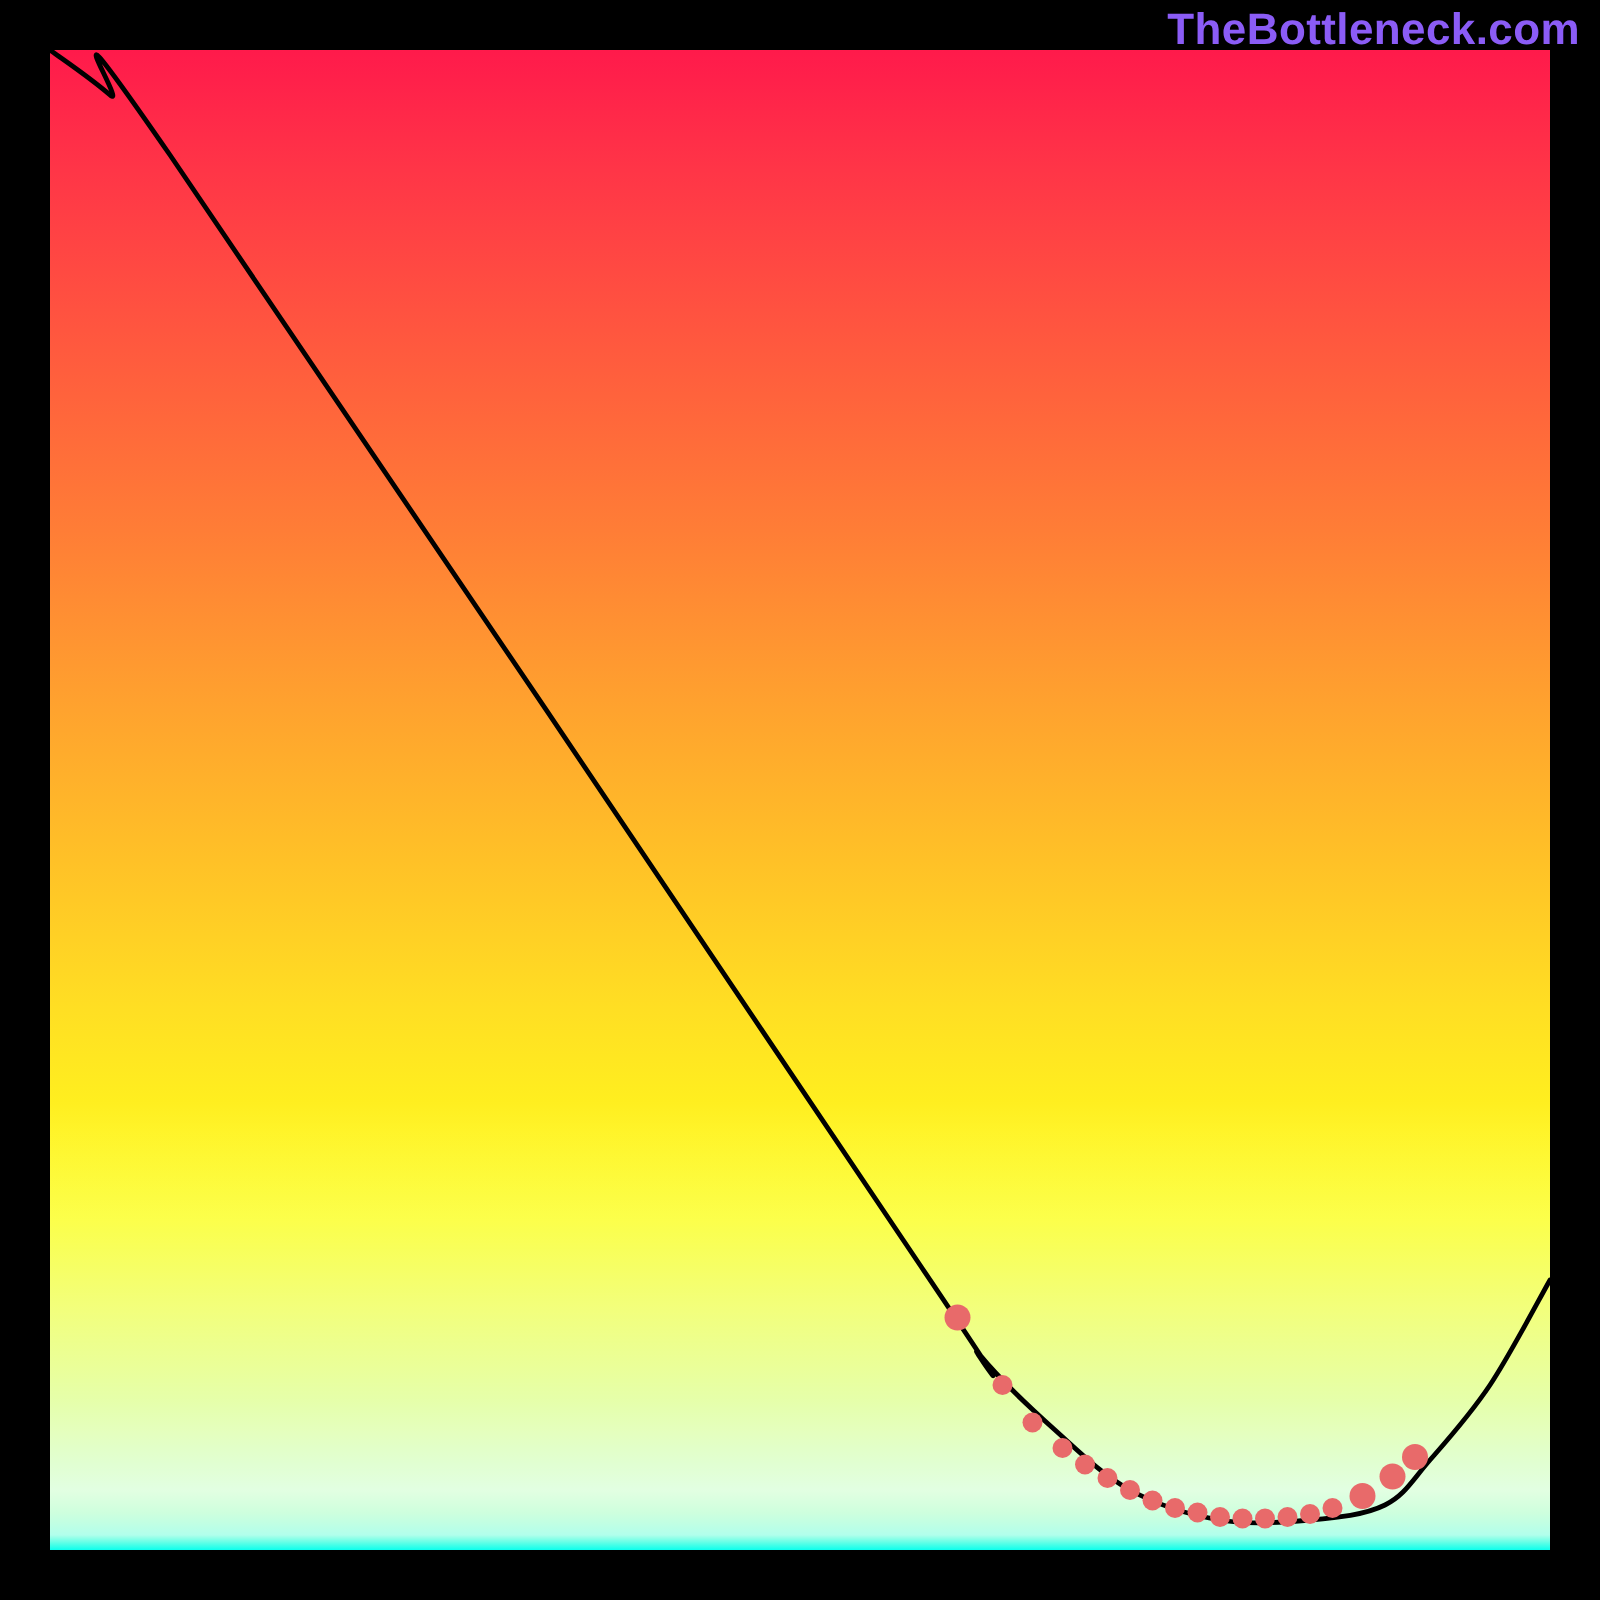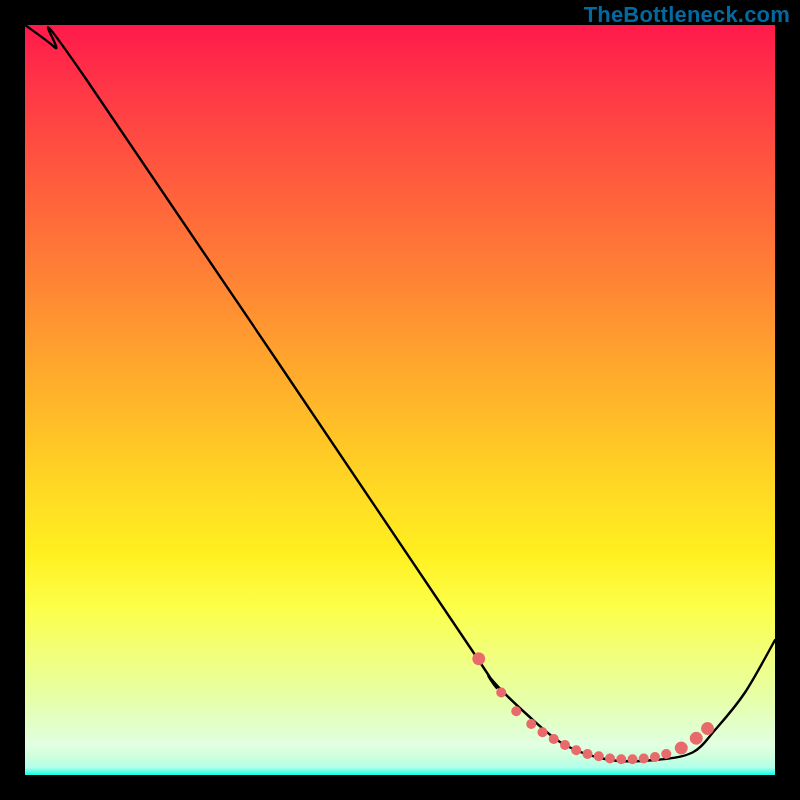--- a/index.html
+++ b/index.html
@@ -1,17 +1,17 @@
 <!DOCTYPE html>
 <html><head>
 <meta charset="utf-8">
 <style>
   html,body{margin:0;padding:0;width:800px;height:800px;background:#000;overflow:hidden;font-family:Arial,Helvetica,sans-serif}
   .stage{position:absolute;inset:0}
-  .watermark{position:absolute;top:2px;right:10px;color:#0369a1;font-size:22px;font-weight:600;letter-spacing:.2px;z-index:20}
+  .watermark{position:absolute;top:2px;right:10px;color:#8b5cf6;font-size:22px;font-weight:600;letter-spacing:.2px;z-index:20}
   .plot{position:absolute;left:25px;top:25px;width:750px;height:750px;overflow:hidden}
   .grad{position:absolute;inset:0;background:linear-gradient(to bottom,
       #ff1a4b 0%,
       #ff3547 8%,
       #ff5a3e 20%,
       #ff7d36 32%,
       #ffa32e 44%,
       #ffc127 54%,
       #ffdf23 64%,
       #fff31e 72%,

